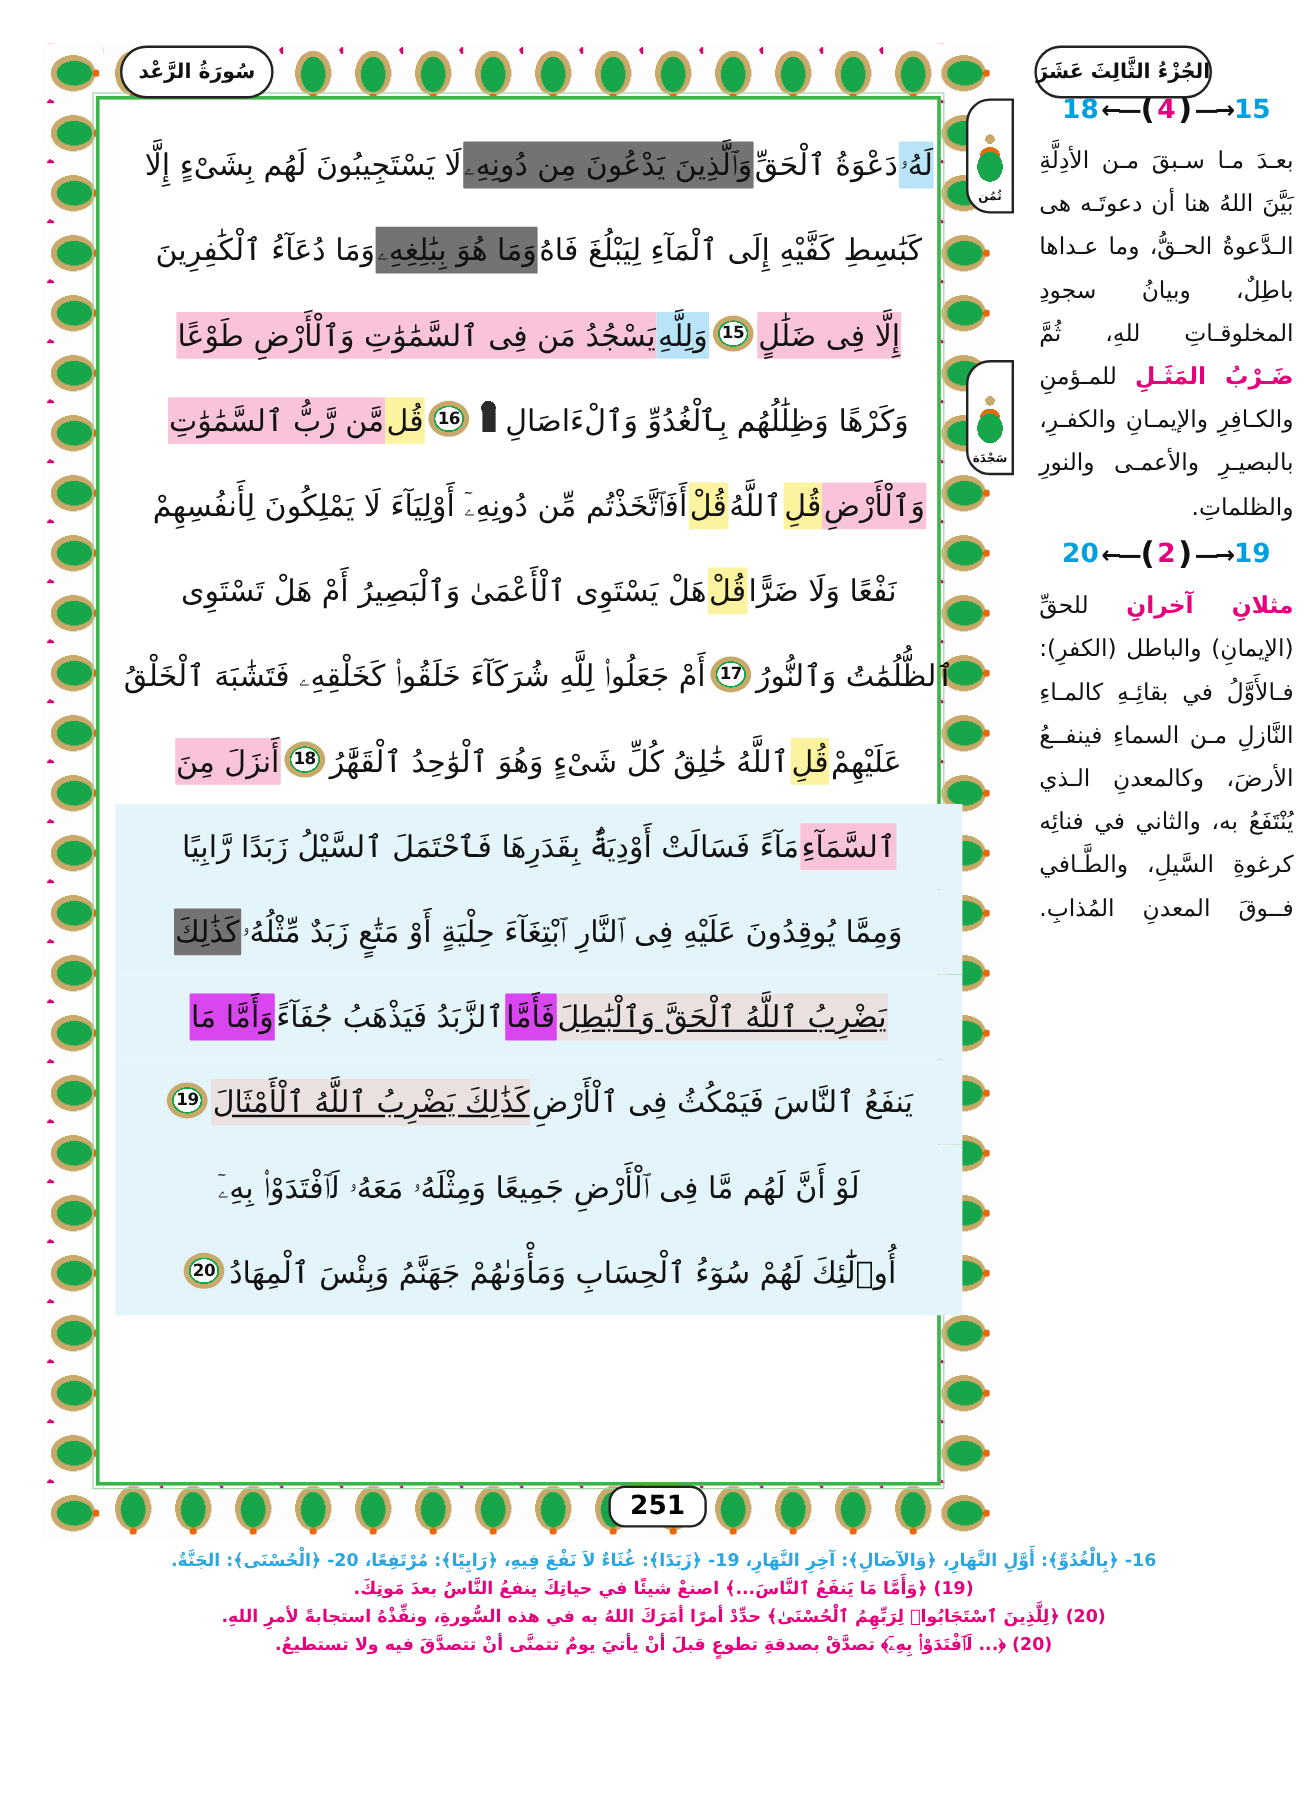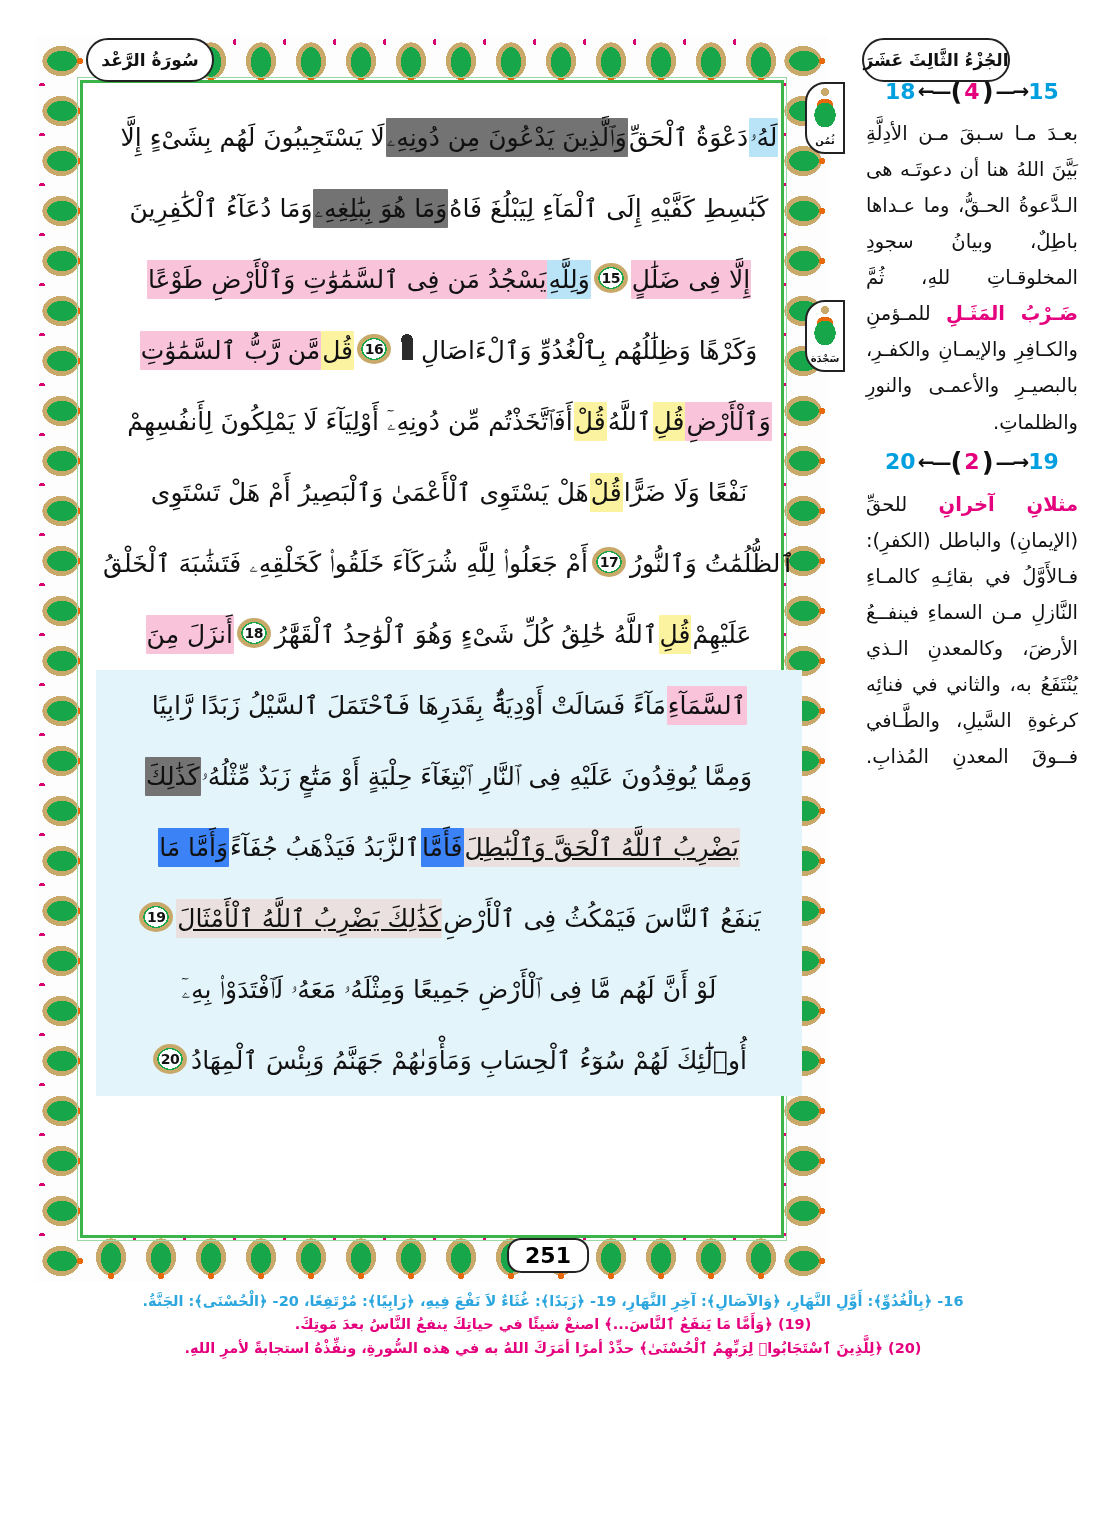--- a/index.html
+++ b/index.html
@@ -82,27 +82,27 @@
     height: 44px;
     display: flex; align-items: center; justify-content: center;
     z-index: 6;
     direction: rtl;
   }
   .cartouche span {
     font-family: "DejaVu Sans", sans-serif;
     font-size: 17px; color: #111; white-space: nowrap;
     font-weight: 600;
   }
-  #surah-cartouche { left: 86px; top: 38px; width: 128px; }
+  #surah-cartouche { left: 100px; top: 38px; width: 128px; }
   #juz-cartouche  { right: 86px; top: 38px; width: 148px; }
 
   
   .side-marker {
     position: absolute;
-    width: 40px; height: 72px;
+    width: 40px; height: 96px;
     background: #fff;
     border: 2px solid #222;
     border-radius: 20px 0 0 20px;
     z-index: 6;
     display: flex; flex-direction: column;
     align-items: center; justify-content: flex-end;
     padding-bottom: 6px;
     overflow: hidden;
   }
   .side-marker .dome {
@@ -134,21 +134,21 @@
     font-family: "DejaVu Sans", "Liberation Serif", serif;
     font-size: 25px;
     color: #111;
     white-space: nowrap;
     letter-spacing: -0.4px;
   }
   .qline.blue-bg { background: #e4f4fb; }
   .qline .seg { padding: 3px 1px; border-radius: 1px; line-height: 1.35; }
   .hl-pink   { background: #f9c3da; }
   .hl-yellow { background: #fcf3a0; }
-  .hl-green  { background: #3b82f6; }
+  .hl-green  { background: #d946ef; }
   .hl-gray   { background: #737373; }
   .hl-blue   { background: #b9e3f7; }
   .hl-warmgray { background: #e9e0df; text-decoration: underline; }
   .hl-none   { background: transparent; }
 
   
   .ayah {
     display: inline-flex; align-items: center; justify-content: center;
     width: 34px; height: 30px; margin: 0 3px;
     font-size: 14px; font-weight: 700; color: #111;
@@ -357,15 +357,16 @@
     <div class="sb-para">
       <span class="sb-title">مثلانِ آخرانِ</span>
       <span>للحقِّ (الإيمانِ) والباطل (الكفرِ): فـالأَوَّلُ في بقائِـهِ كالمـاءِ النَّازلِ مـن السماءِ فينفــعُ الأرضَ، وكالمعدنِ الـذي يُنْتَفَعُ به، والثاني في فنائِه كرغوةِ السَّيلِ، والطَّـافي فــوقَ المعدنِ المُذابِ.</span>
     </div>
   </div>
 
   <div id="footnotes">
       <div class="fn fn-blue">16- ﴿بِالْغُدُوِّ﴾: أَوَّلِ النَّهَارِ، ﴿وَالآصَالِ﴾: آخِرِ النَّهَارِ، 19- ﴿زَبَدًا﴾: غُثَاءٌ لاَ نَفْعَ فِيهِ، ﴿رَابِيًا﴾: مُرْتَفِعًا، 20- ﴿الْحُسْنَى﴾: الجَنَّةُ.</div>
       <div class="fn fn-pink">(19) ﴿وَأَمَّا مَا يَنفَعُ ٱلنَّاسَ...﴾ اصنعْ شيئًا في حياتِكَ ينفعُ النَّاسُ بعدَ مَوتِكَ.</div>
       <div class="fn fn-pink">(20) ﴿لِلَّذِينَ ٱسْتَجَابُوا۟ لِرَبِّهِمُ ٱلْحُسْنَىٰ﴾ حدِّدْ أمرًا أمَرَكَ اللهُ به في هذه السُّورةِ، ونفِّذْهُ استجابةً لأمرِ اللهِ.</div>
+      <div class="fn fn-pink">(20) ﴿... لَٱفْتَدَوْا۟ بِهِۦٓ﴾ تصدَّقْ بصدقةِ تطوعٍ قبلَ أنْ يأتيَ يومٌ تتمنَّى أنْ تتصدَّقَ فيه ولا تستطيعُ.</div>
     </div>
 
 </div>
 
 </body></html>

